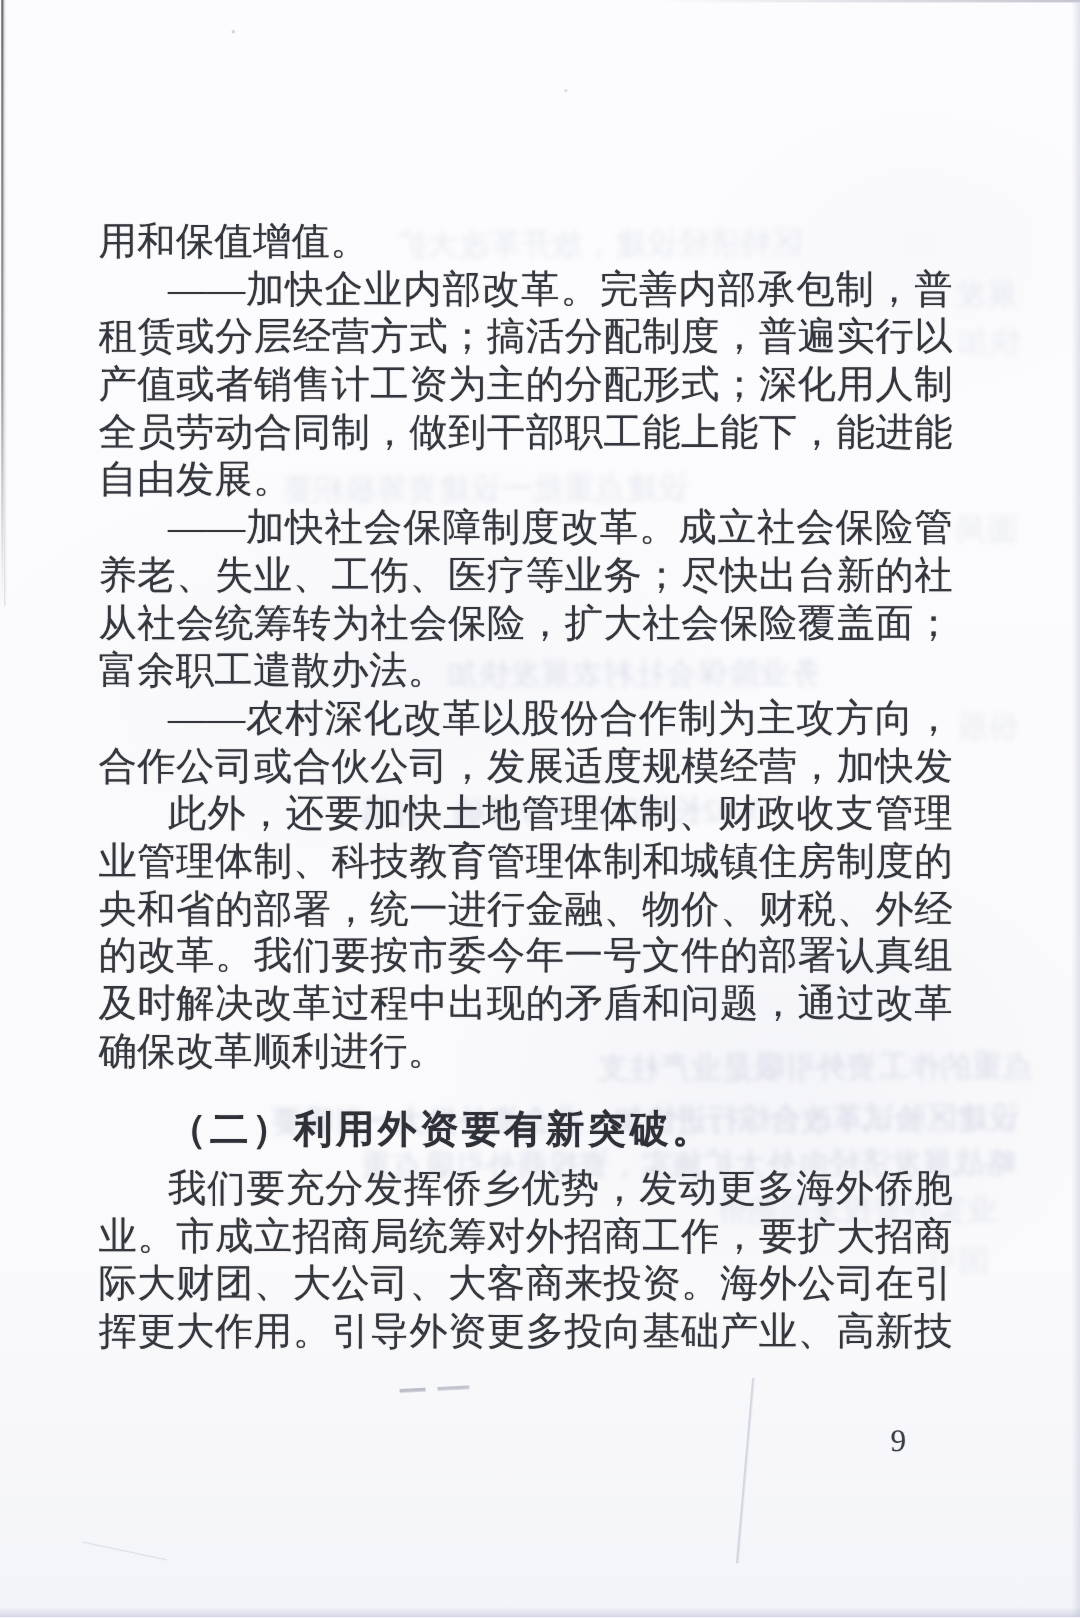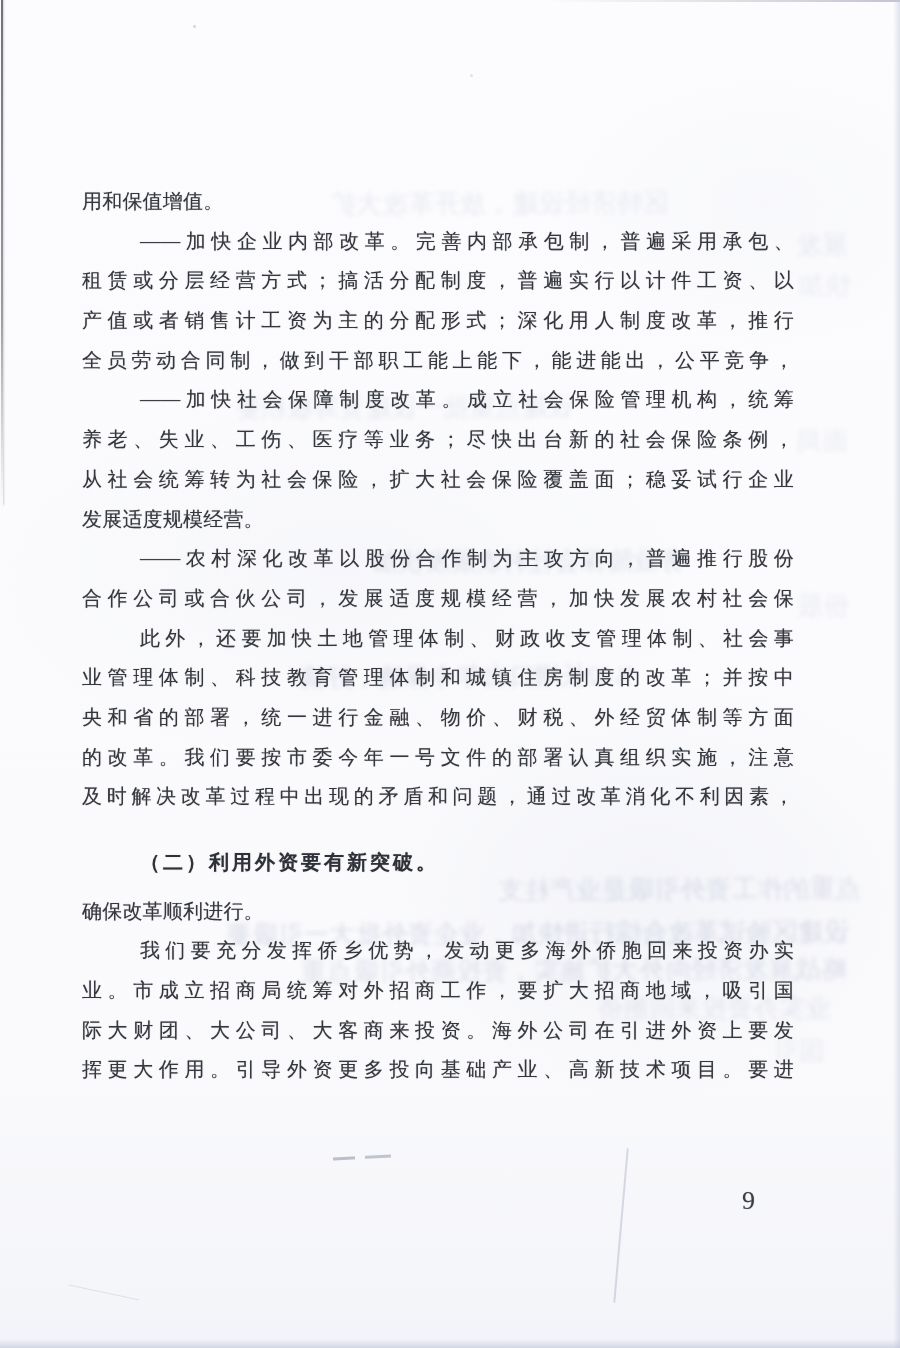--- a/index.html
+++ b/index.html
@@ -8,21 +8,21 @@
     font-family:"Liberation Serif","DejaVu Serif",serif;
     background-color:#fbfbfd;
     background-image:
       radial-gradient(ellipse 420px 300px at 72% 66%, rgba(206,211,230,.16), transparent 70%),
       radial-gradient(ellipse 520px 280px at 38% 42%, rgba(212,216,232,.10), transparent 70%),
       radial-gradient(ellipse 300px 200px at 85% 15%, rgba(214,218,234,.10), transparent 70%),
       linear-gradient(180deg,#fcfcfe 0%,#fafafc 78%,#f3f4f9 100%);
   }
   .textblock{position:absolute;left:82px;top:182px;width:712px;}
   .line{
-    font-size:20px;line-height:39.7px;height:39.7px;overflow:hidden;
+    font-size:32px;line-height:39.7px;height:39.7px;overflow:hidden;
     color:#35373e;letter-spacing:.2px;
     text-shadow:0 0 1px rgba(53,55,62,.45);
     white-space:nowrap;
   }
   .fill{white-space:normal;text-align:justify;text-align-last:justify;}
   .indent{text-indent:58px;}
   .heading{margin:26px 0 9px;font-weight:600;letter-spacing:3px;color:#2f3138;}
   .pagenum{
     position:absolute;left:742px;top:1186px;font-size:26px;color:#3c3e45;
     text-shadow:0 0 1px rgba(60,62,70,.4);
@@ -85,37 +85,38 @@
   <div class="bleed" style="left:772px;top:1034px;opacity:.11">国引</div>
 
   <div class="textblock">
 
     <div class="line">用和保值增值。</div>
 
     <div class="line fill indent">——加快企业内部改革。完善内部承包制，普遍采用承包、</div>
     <div class="line fill">租赁或分层经营方式；搞活分配制度，普遍实行以计件工资、以</div>
     <div class="line fill">产值或者销售计工资为主的分配形式；深化用人制度改革，推行</div>
     <div class="line fill">全员劳动合同制，做到干部职工能上能下，能进能出，公平竞争，</div>
+    <div class="line">自由发展。</div>
 
     <div class="line fill indent">——加快社会保障制度改革。成立社会保险管理机构，统筹</div>
     <div class="line fill">养老、失业、工伤、医疗等业务；尽快出台新的社会保险条例，</div>
     <div class="line fill">从社会统筹转为社会保险，扩大社会保险覆盖面；稳妥试行企业</div>
-    <div class="line">发展适度规模经营。</div>
+    <div class="line">富余职工遣散办法。</div>
 
     <div class="line fill indent">——农村深化改革以股份合作制为主攻方向，普遍推行股份</div>
     <div class="line fill">合作公司或合伙公司，发展适度规模经营，加快发展农村社会保</div>
 
     <div class="line fill indent">此外，还要加快土地管理体制、财政收支管理体制、社会事</div>
     <div class="line fill">业管理体制、科技教育管理体制和城镇住房制度的改革；并按中</div>
     <div class="line fill">央和省的部署，统一进行金融、物价、财税、外经贸体制等方面</div>
     <div class="line fill">的改革。我们要按市委今年一号文件的部署认真组织实施，注意</div>
     <div class="line fill">及时解决改革过程中出现的矛盾和问题，通过改革消化不利因素，</div>
+    <div class="line">确保改革顺利进行。</div>
+
     <div class="line indent heading">（二）利用外资要有新突破。</div>
-
-    <div class="line">确保改革顺利进行。</div>
 
     <div class="line fill indent">我们要充分发挥侨乡优势，发动更多海外侨胞回来投资办实</div>
     <div class="line fill">业。市成立招商局统筹对外招商工作，要扩大招商地域，吸引国</div>
     <div class="line fill">际大财团、大公司、大客商来投资。海外公司在引进外资上要发</div>
     <div class="line fill">挥更大作用。引导外资更多投向基础产业、高新技术项目。要进</div>
   </div>
 
   <div class="pagenum">9</div>
 
   <div class="edge-left"></div>

